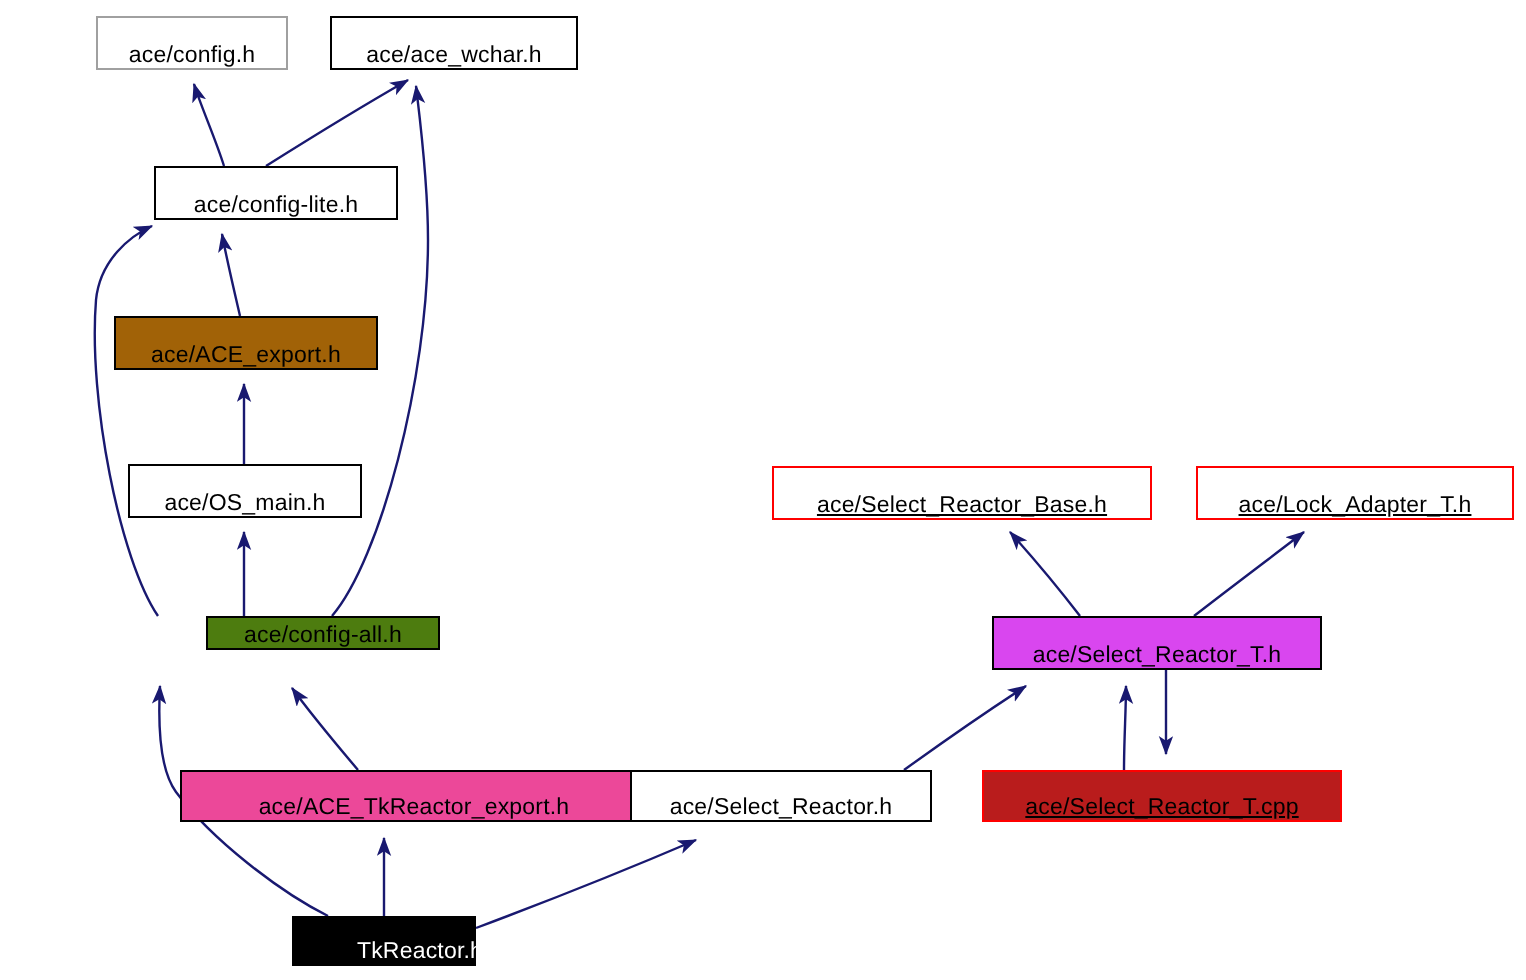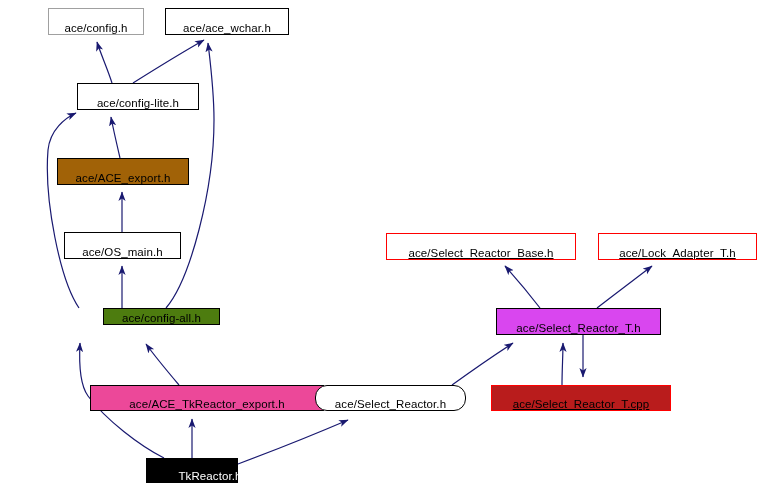--- a/index.html
+++ b/index.html
@@ -111,21 +111,21 @@
       </div>
       <div class="graph-node border-red" style="left: 598px; top: 233px; width: 159px; height: 27px; border-color: rgb(255, 0, 0); background: rgb(255, 255, 255); color: rgb(0, 0, 0);">
         <span class="node-label">ace/Lock_Adapter_T.h</span>
       </div>
       <div class="graph-node border-black" style="left: 496px; top: 308px; width: 165px; height: 27px; border-color: rgb(0, 0, 0); background: #d946ef; color: rgb(0, 0, 0);">
         <span class="node-label">ace/Select_Reactor_T.h</span>
       </div>
       <div class="graph-node border-black" style="left: 90px; top: 385px; width: 234px; height: 26px; border-color: rgb(0, 0, 0); background: #ec4899; color: rgb(0, 0, 0);">
         <span class="node-label">ace/ACE_TkReactor_export.h</span>
       </div>
-      <div class="graph-node border-black" style="left: 315px; top: 385px; width: 151px; height: 26px; border-color: rgb(0, 0, 0); background: rgb(255, 255, 255); color: rgb(0, 0, 0); border-radius: 12px;">
+      <div class="graph-node border-black" style="left: 315px; top: 385px; width: 151px; height: 26px; border-color: rgb(0, 0, 0); background: rgb(255, 255, 255); color: rgb(0, 0, 0);">
         <span class="node-label">ace/Select_Reactor.h</span>
       </div>
       <div class="graph-node border-red" style="left: 491px; top: 385px; width: 180px; height: 26px; border-color: rgb(255, 0, 0); background: #b91c1c; color: rgb(0, 0, 0);">
         <span class="node-label">ace/Select_Reactor_T.cpp</span>
       </div>
       <div class="graph-node node-current" style="left: 146px; top: 458px; width: 92px; height: 25px; border-color: rgb(0, 0, 0); background: rgb(0, 0, 0); color: rgb(255, 255, 255); padding-left: 36px;">
         <span class="node-label">TkReactor.h</span>
       </div>
     </div>
 

